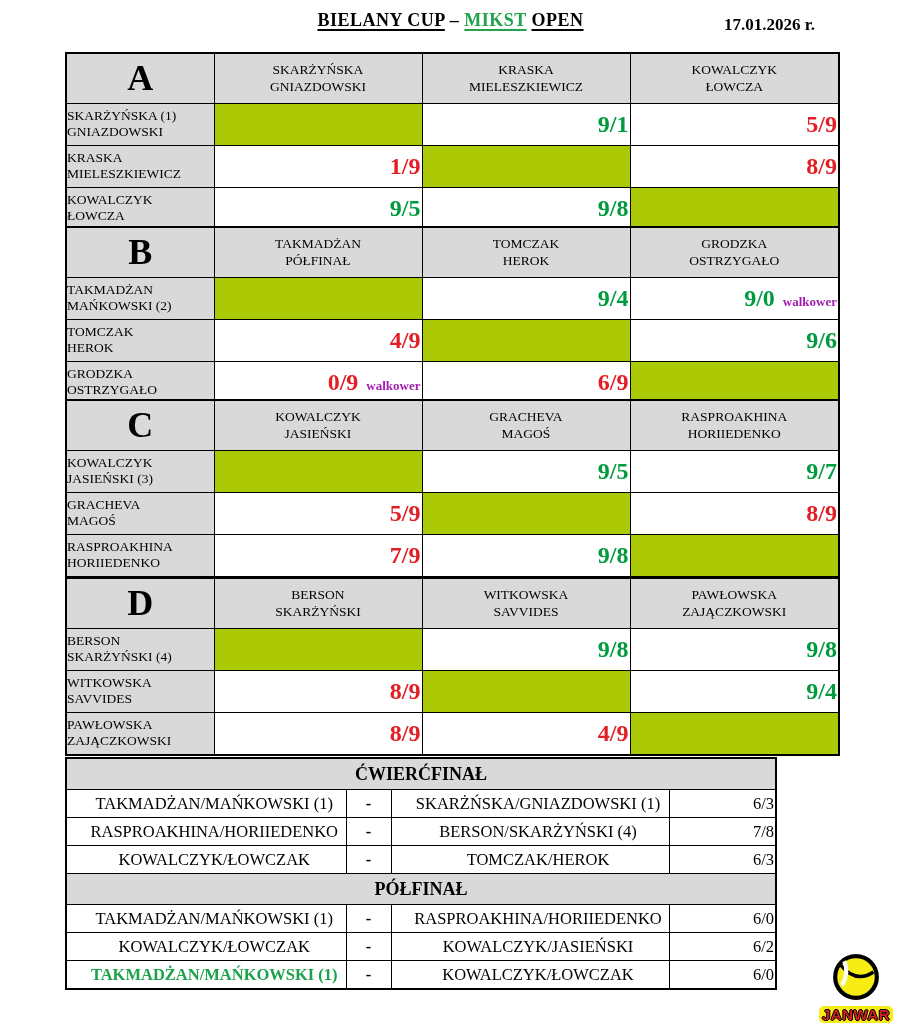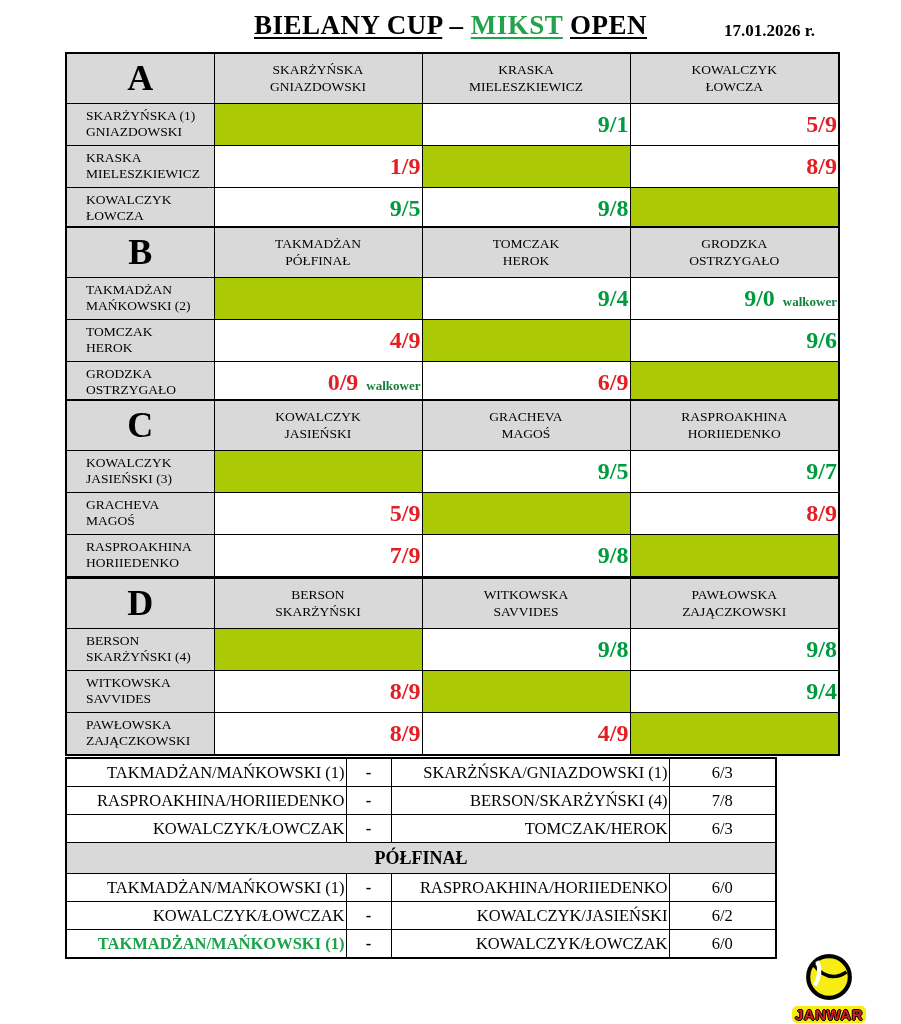--- a/index.html
+++ b/index.html
@@ -1,56 +1,56 @@
 <!DOCTYPE html>
 <html style="--header_gray: #d9d9d9; --green_fill: #abc905; --score_win: #009b3e; --score_loss: #e31e24; --winner_green: #1ba24a; --title_green: #21a24b; --logo_yellow: #f7ec13; --logo_red: #d21f26;"><head>
 <meta charset="utf-8">
 <style>
   html,body{margin:0;padding:0;background:#fff;}
   .page{position:relative;width:901px;height:1024px;background:#fff;overflow:hidden;
         font-family:"Liberation Serif","DejaVu Serif",serif;color:#000;}
 
   
   .titlebar{position:absolute;left:0;top:10px;width:100%;text-align:center;
-            font-size:27px;font-weight:bold;letter-spacing:.5px;}
+            font-size:18px;font-weight:bold;letter-spacing:.5px;}
   .titlebar .u{text-decoration:underline;text-decoration-thickness:2px;text-underline-offset:3px;}
   .titlebar .green{color:var(--title_green);}
-  .datebox{position:absolute;top:15px;right:86px;font-size:17px;font-weight:bold;margin-top:6px;}
+  .datebox{position:absolute;top:15px;right:86px;font-size:17px;font-weight:bold;}
 
   
   table{border-collapse:collapse;table-layout:fixed;}
   .group{position:absolute;left:65px;width:773px;border:2px solid #000;}
   .group td{border:1px solid #000;overflow:hidden;}
   .group .head td{height:43px;background:var(--header_gray);text-align:center;
                   font-size:13.5px;line-height:1.3;}
   .group td.letter{font-size:36px;font-weight:bold;}
   .group tr.r td{height:39px;}
-  .group td.rowlabel{background:var(--header_gray);text-align:left;padding-left:19px;
+  .group td.rowlabel{background:var(--header_gray);text-align:left;padding-left:0;
                      font-size:13.5px;line-height:1.2;}
   .group td.diag{background:var(--green_fill);}
   .group td.cell{text-align:right;vertical-align:middle;white-space:nowrap;}
   .sc{font-size:24px;font-weight:bold;}
   .sc.win{color:var(--score_win);}
   .sc.loss{color:var(--score_loss);}
-  .note{font-size:13px;font-weight:bold;color:#15803d;margin-left:8px;}
+  .note{font-size:13px;font-weight:bold;color:#a21caf;margin-left:8px;}
   .note:empty{display:none;}
 
   
   .ko{position:absolute;left:65px;top:757px;width:710px;border:2px solid #000;}
   .ko td{border:1px solid #000;overflow:hidden;}
   .ko tr.sec td{height:28px;background:var(--header_gray);text-align:center;
                 font-weight:bold;font-size:18px;}
   .ko tr.m td{height:25px;font-size:16.5px;}
-  .ko td.t{padding-left:17px;text-align:right;}
+  .ko td.t{padding-left:17px;text-align:center;}
   .ko td.dash{text-align:center;font-weight:bold;}
-  .ko td.res{text-align:center;}
+  .ko td.res{text-align:right;}
   .ko td.winner{color:var(--winner_green);font-weight:bold;}
 
   
-  .logo{position:absolute;left:783px;top:952px;width:92px;text-align:center;}
+  .logo{position:absolute;left:810px;top:952px;width:92px;text-align:center;}
   .logo .janwar{display:inline-block;margin-top:-12px;position:relative;z-index:2;
       background:var(--logo_yellow);border-radius:5px;padding:0 3px;
       color:var(--logo_red);font-weight:bold;font-size:15px;letter-spacing:.5px;
       font-family:"Liberation Sans","DejaVu Sans",sans-serif;
       text-shadow:-1px 0 #000,1px 0 #000,0 -1px #000,0 1px #000;}
 </style>
 </head>
 <body>
 
 <div class="page">
@@ -271,20 +271,23 @@
     </table>
 
   <table class="ko">
     <colgroup>
         <col style="width:280px">
         <col style="width:45px">
         <col style="width:278px">
         <col style="width:107px">
       </colgroup>
     <tbody>
+        <tr class="sec">
+          <td colspan="4">ĆWIERĆFINAŁ</td>
+        </tr>
     <tr class="m">
       <td class="t">TAKMADŻAN/MAŃKOWSKI (1)</td>
       <td class="dash">-</td>
       <td class="t">SKARŻŃSKA/GNIAZDOWSKI (1)</td>
       <td class="res">6/3</td>
     </tr>
     <tr class="m">
       <td class="t">RASPROAKHINA/HORIIEDENKO</td>
       <td class="dash">-</td>
       <td class="t">BERSON/SKARŻYŃSKI (4)</td>

